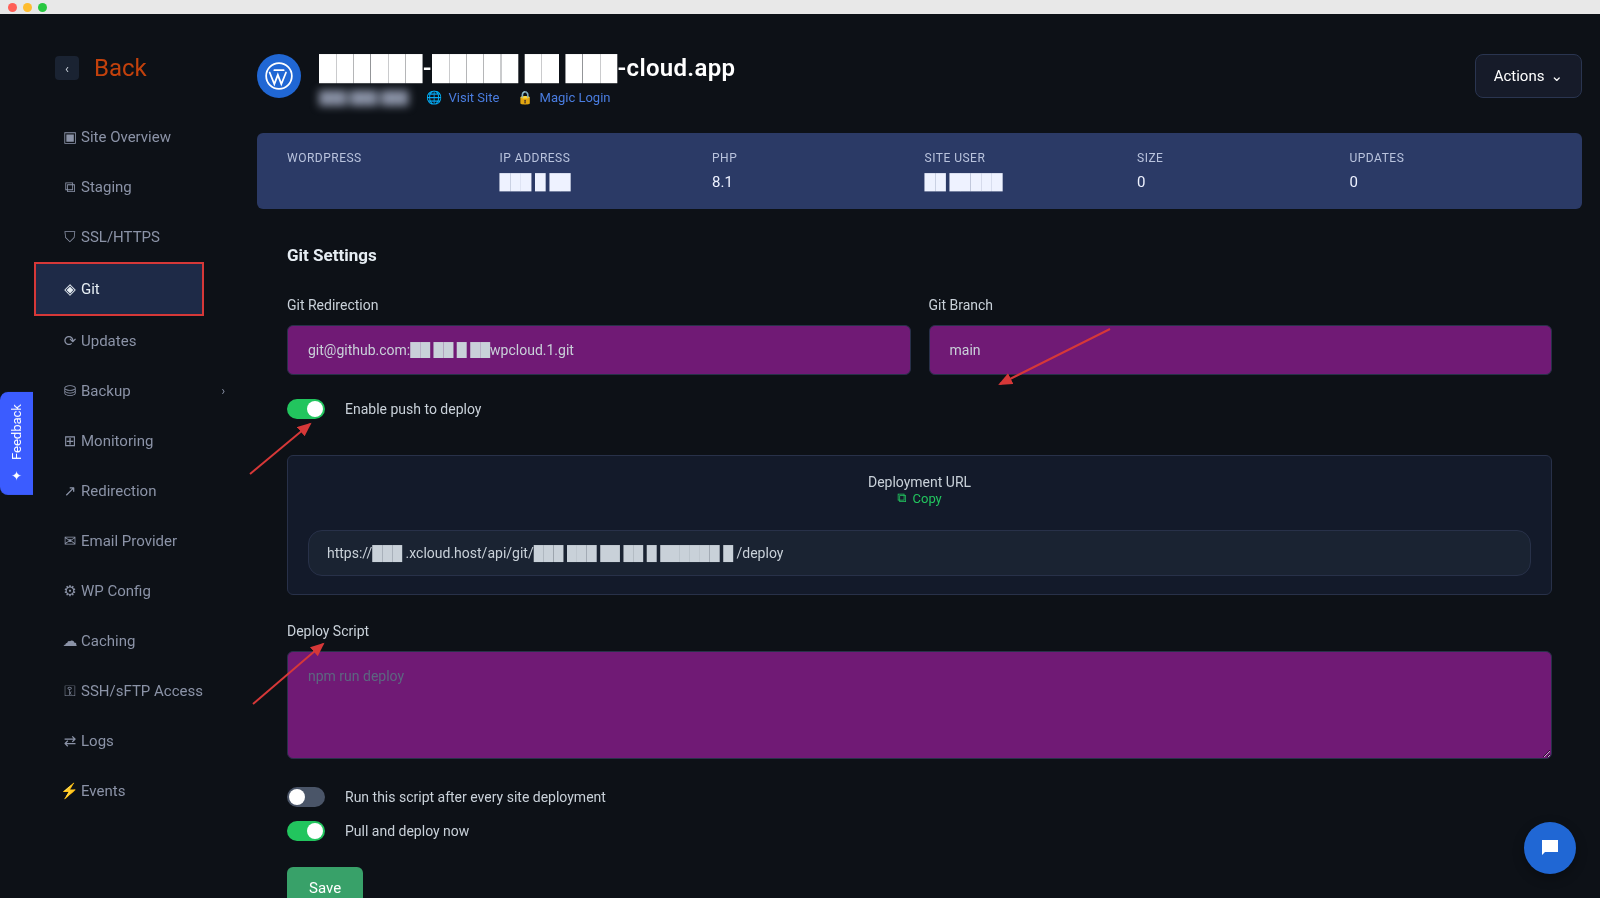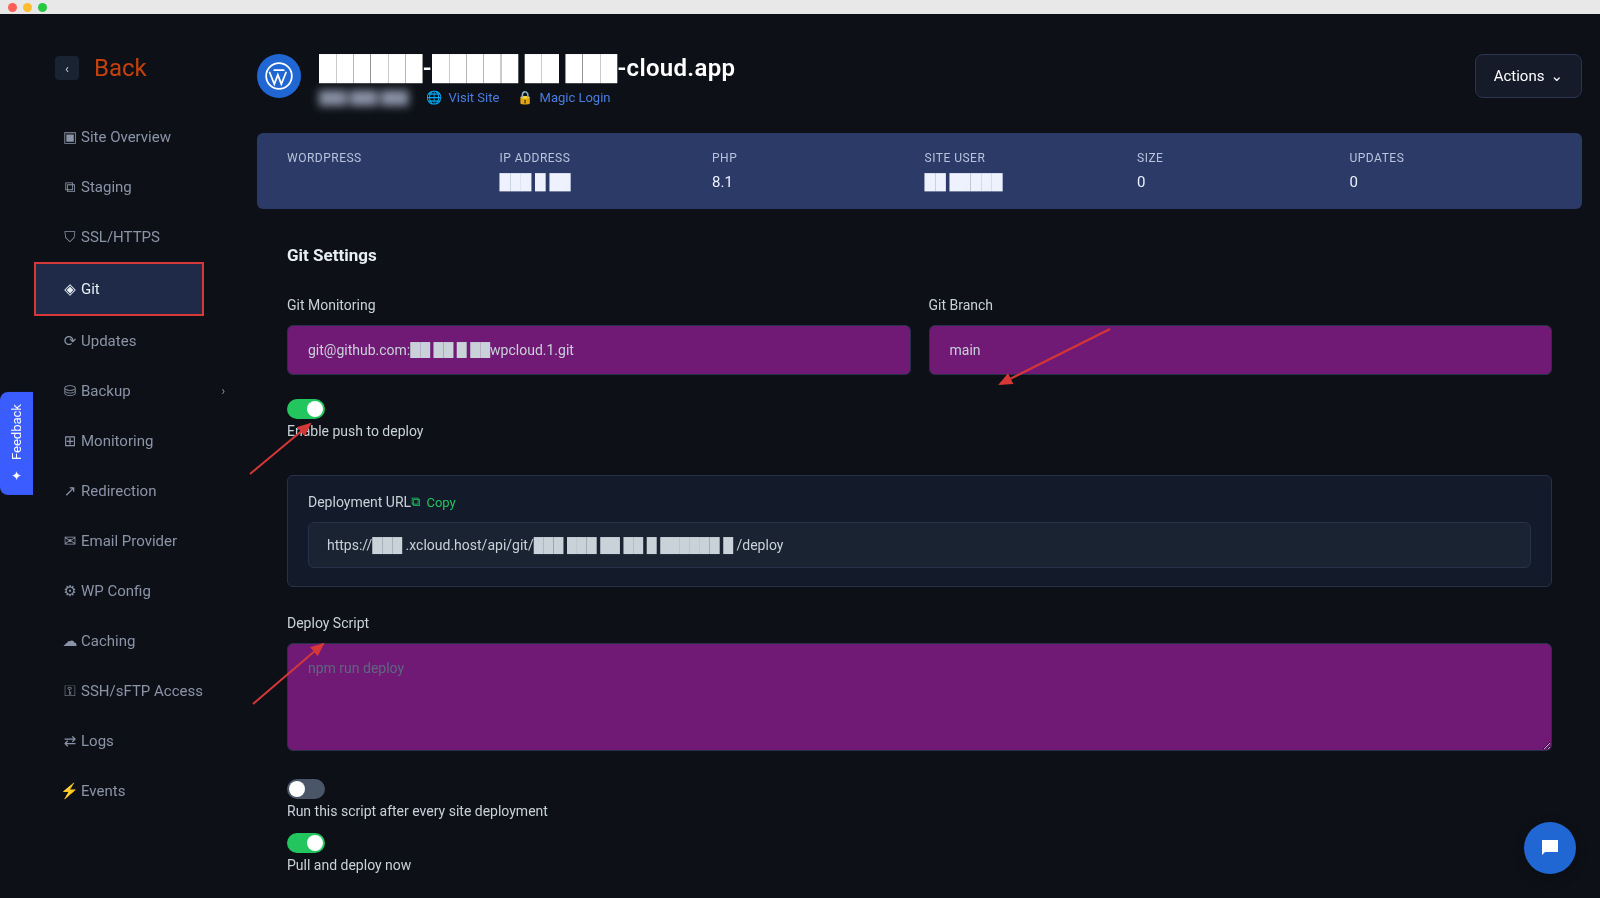--- a/index.html
+++ b/index.html
@@ -47,32 +47,32 @@
 
 .panel { margin-top: 36px; padding: 0 30px 40px 30px; }
 .panel-title { font-size: 17px; font-weight: 700; color: #e6edf3; margin-bottom: 32px; }
 
 .row-two { display: grid; grid-template-columns: 1fr 1fr; gap: 18px; }
 .field-label { font-size: 14px; color: #c9d1d9; margin-bottom: 12px; }
 .text-input, .text-area { width: 100%; background: #701a75; border: 1px solid #283149; border-radius: 6px; padding: 16px 20px; color: #c9d1d9; font-size: 14px; font-family: inherit; }
 .text-area { resize: both; min-height: 108px; }
 .text-area::placeholder { color: #5c6780; }
 
-.toggle-row { display: flex; gap: 4px; margin-top: 24px; flex-direction: column; }
+.toggle-row { display: flex; align-items: center; gap: 20px; margin-top: 24px; }
 .toggle { width: 38px; height: 20px; border-radius: 999px; background: #4a5568; position: relative; cursor: pointer; flex-shrink: 0; }
 .toggle.on { background: #22c55e; }
 .toggle .knob { position: absolute; width: 16px; height: 16px; border-radius: 50%; background: #fff; top: 2px; left: 2px; transition: left .15s; }
 .toggle.on .knob { left: 20px; }
 .toggle-label { font-size: 14px; color: #c9d1d9; }
 
 .deploy-box { margin-top: 36px; background: #131a2a; border: 1px solid #283149; border-radius: 6px; padding: 18px 20px; }
-.deploy-head { display: flex; justify-content: flex-start; align-items: center; margin-bottom: 12px; }
+.deploy-head { display: flex; justify-content: flex-end; align-items: center; margin-bottom: 24px; flex-direction: column; }
 .deploy-head .lbl { font-size: 14px; color: #c9d1d9; }
 .copy-link { color: #22c55e; font-size: 13px; display: inline-flex; align-items: center; gap: 6px; cursor: pointer; }
-.deploy-url { background: #1a2332; border: 1px solid #283149; border-radius: 6px; padding: 14px 18px; font-size: 14px; color: #c9d1d9; }
+.deploy-url { background: #1a2332; border: 1px solid #283149; border-radius: 14px; padding: 14px 18px; font-size: 14px; color: #c9d1d9; }
 
 .save-btn { margin-top: 26px; background: #38a169; color: #fff; border: none; border-radius: 6px; padding: 12px 22px; font-size: 15px; cursor: pointer; }
 
 
 .feedback-tab { position: fixed; left: 0; top: 392px; background: #3b5cff; color: #fff; padding: 12px 9px; border-radius: 0 8px 8px 0; writing-mode: vertical-rl; transform: rotate(180deg); font-size: 13px; display: flex; align-items: center; gap: 8px; cursor: pointer; }
 
 
 .chat-fab { position: fixed; right: 24px; bottom: 24px; width: 52px; height: 52px; border-radius: 50%; background: #2067d4; display: flex; align-items: center; justify-content: center; cursor: pointer; box-shadow: 0 4px 12px rgba(0,0,0,.3); }
 
 
@@ -215,21 +215,21 @@
         <div class="lbl">UPDATES</div>
         <div class="val">0</div>
       </div>
     </div>
 
     <section class="panel">
       <h2 class="panel-title">Git Settings</h2>
 
       <div class="row-two">
         <div>
-          <div class="field-label">Git Monitoring</div>
+          <div class="field-label">Git Redirection</div>
           <input class="text-input" value="git@github.com:██ ██ █ ██wpcloud.1.git" style="">
         </div>
         <div>
           <div class="field-label">Git Branch</div>
           <input class="text-input" value="main" style="">
         </div>
       </div>
 
       <div class="toggle-row">
         <div class="toggle on">

